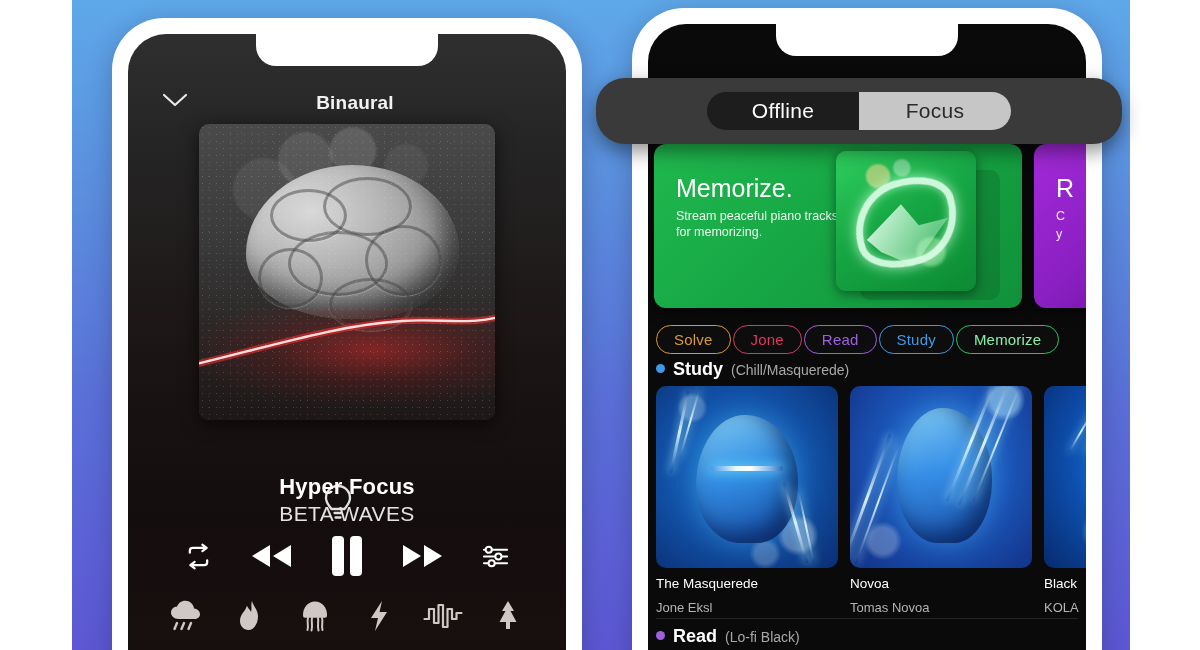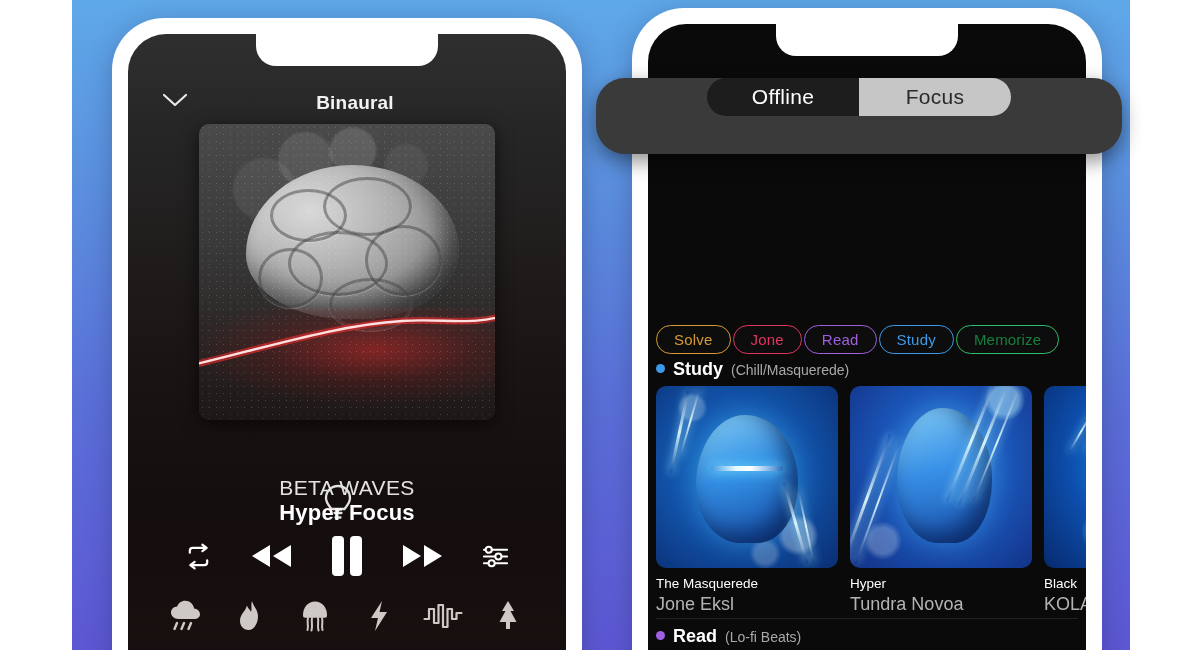--- a/index.html
+++ b/index.html
@@ -129,26 +129,26 @@
     padding: 0 26px;
   }
   #ambient-row .amb { width: 42px; height: 40px; display: flex; align-items: center; justify-content: center; }
 
   
   #phone-right { left: 632px; top: 8px; width: 470px; height: 712px; }
   #screen-right { background: #0a0a0a; }
 
   #toggle-bar {
     position: absolute; left: 596px; top: 78px;
-    width: 526px; height: 76px;
+    width: 526px; height: 66px;
     background: #3a3a3a;
     border-radius: 29px;
     box-shadow: 0 7px 20px rgba(0,0,0,.45);
     z-index: 40;
-    display: flex; align-items: flex-start; justify-content: center;
+    display: flex; align-items: center; justify-content: center;
   }
   #toggle-inner {
     width: 304px; height: 38px;
     border-radius: 19px;
     overflow: hidden;
     display: flex;
   }
   #toggle-inner .seg {
     flex: 1; display: flex; align-items: center; justify-content: center;
     font-size: 21px; letter-spacing: .3px;
@@ -231,21 +231,21 @@
     position: absolute; left: 8px; top: 362px; right: 0; height: 225px;
     display: flex; gap: 12px;
   }
   .track { flex: 0 0 auto; width: 182px; }
   .track .art {
     width: 182px; height: 182px;
     border-radius: 10px; overflow: hidden; position: relative;
     background: #0b2a5e;
   }
   .track .t-title { color: #ffffff; font-size: 13.5px; font-weight: normal; margin-top: 8px; white-space: nowrap; }
-  .track .t-artist { color: #b4b4b4; font-size: 18px; margin-top: 3px; white-space: nowrap; }
+  .track .t-artist { color: #b4b4b4; font-size: 13px; margin-top: 9px; white-space: nowrap; }
 
   .art.a1 {
     background:
       radial-gradient(circle at 20% 12%, rgba(255,255,255,.22) 0 5%, transparent 7%),
       radial-gradient(circle at 78% 82%, rgba(255,255,255,.30) 0 7%, transparent 10%),
       radial-gradient(circle at 60% 92%, rgba(255,255,255,.22) 0 5%, transparent 8%),
       radial-gradient(ellipse at 45% 45%, #1e7fd6 0%, #1356ad 45%, #0a2d72 100%);
   }
   .art.a2 {
     background:
@@ -320,22 +320,22 @@
 
       <div id="bulb-icon">
         <svg viewBox="0 0 34 42" width="34" height="42">
           <path d="M17 4 C10 4 5 9.5 5 16 C5 21 8.5 24 10.5 27 L23.5 27 C25.5 24 29 21 29 16 C29 9.5 24 4 17 4 Z" fill="none" stroke="#e2e2e2" stroke-width="2.3"></path>
           <line x1="13.5" y1="31" x2="20.5" y2="31" stroke="#e2e2e2" stroke-width="2.3" stroke-linecap="round"></line>
           <line x1="14.5" y1="35.5" x2="19.5" y2="35.5" stroke="#e2e2e2" stroke-width="2.3" stroke-linecap="round"></line>
         </svg>
       </div>
 
       <div id="now-playing">
+        <div id="track-name">Hyper Focus</div>
         <div id="track-sub">BETA WAVES</div>
-        <div id="track-name">Hyper Focus</div>
       </div>
 
       <div id="transport">
         <div class="ctl">
           <svg viewBox="0 0 28 28" width="27" height="27">
             <path d="M5 10 L5 8 C5 6.3 6.3 5 8 5 L21 5" fill="none" stroke="#fff" stroke-width="2.3" stroke-linecap="round"></path>
             <polyline points="18,1.8 22.5,5 18,8.4" fill="none" stroke="#fff" stroke-width="2.3" stroke-linecap="round" stroke-linejoin="round"></polyline>
             <path d="M23 18 L23 20 C23 21.7 21.7 23 20 23 L7 23" fill="none" stroke="#fff" stroke-width="2.3" stroke-linecap="round"></path>
             <polyline points="10,19.6 5.5,23 10,26.3" fill="none" stroke="#fff" stroke-width="2.3" stroke-linecap="round" stroke-linejoin="round"></polyline>
           </svg>
@@ -417,27 +417,44 @@
       </div>
 
     </div>
   </div>
 
   <div class="phone" id="phone-right">
     <div class="screen" id="screen-right">
 
       <div class="notch"></div>
 
+      <div id="hero-scroll">
+        <div class="hero-card" id="hero-memorize">
+          <div class="hero-thumb-shadow"></div>
+          <div class="hero-title">Memorize.</div>
+          <div class="hero-desc">Stream peaceful piano tracks for memorizing.</div>
+          <div class="hero-thumb">
+            <div class="tbg"></div>
+            <div class="ribbon"></div>
+            <div class="swoosh"></div>
+          </div>
+        </div>
+        <div class="hero-card" id="hero-relax">
+          <div class="hero-title">R</div>
+          <div class="hero-desc">C</div>
+          <div class="hero-desc" style="top:82px;">y</div>
+        </div>
+      </div>
 
       <div id="pill-row">
         <div class="pill" style="border-color:#d89a35; color:#d89a35;">Solve</div>
         <div class="pill" style="border-color:#e0365f; color:#e0365f;">Jone</div>
         <div class="pill" style="border-color:#a05fe0; color:#a05fe0;">Read</div>
         <div class="pill" style="border-color:#3d9ae8; color:#3d9ae8;">Study</div>
-        <div class="pill" style="border-color:#2fbf6a; color:#15803d;">Memorize</div>
+        <div class="pill" style="border-color:#2fbf6a; color:#86efac;">Memorize</div>
 
       </div>
 
       <div class="sec-head" id="sec-study">
         <span class="sec-dot" style="background:#3d9ae8;"></span>
         <span class="sec-name">Study</span>
         <span class="sec-sub">(Chill/Masquerede)</span>
       </div>
 
       <div id="study-row">
@@ -459,42 +476,42 @@
           <div class="art a2">
             <div class="head-silhouette" style="left:26%; top:12%; width:52%; height:74%;"></div>
             <div class="streaks">
               <i style="left:66%; top:-6%; width:3px; height:72%; transform:rotate(22deg);"></i>
               <i style="left:73%; top:-6%; width:2.5px; height:74%; transform:rotate(22deg);"></i>
               <i style="left:80%; top:-4%; width:2px; height:70%; transform:rotate(22deg);"></i>
               <i style="left:8%; top:24%; width:2.5px; height:76%; transform:rotate(20deg);"></i>
               <i style="left:15%; top:28%; width:2px; height:72%; transform:rotate(20deg);"></i>
             </div>
           </div>
-          <div class="t-title">Hyper</div>
-          <div class="t-artist">Tundra Novoa</div>
+          <div class="t-title">Novoa</div>
+          <div class="t-artist">Tomas Novoa</div>
         </div>
         <div class="track">
           <div class="art a3">
             <div class="streaks">
               <i style="left:20%; top:12%; width:2px; height:26%; transform:rotate(30deg);"></i>
               <i style="left:28%; top:14%; width:2px; height:24%; transform:rotate(30deg);"></i>
 
             </div>
           </div>
           <div class="t-title">Black</div>
           <div class="t-artist">KOLA</div>
         </div>
       </div>
 
       <div class="divider"></div>
 
       <div class="sec-head" id="sec-read">
         <span class="sec-dot" style="background:#a05fe0;"></span>
         <span class="sec-name">Read</span>
-        <span class="sec-sub">(Lo-fi Beats)</span>
+        <span class="sec-sub">(Lo-fi Black)</span>
       </div>
 
     </div>
   </div>
 
   <div id="toggle-bar">
     <div id="toggle-inner">
       <div class="seg" id="seg-offline">Offline</div>
       <div class="seg" id="seg-online">Focus</div>
     </div>

